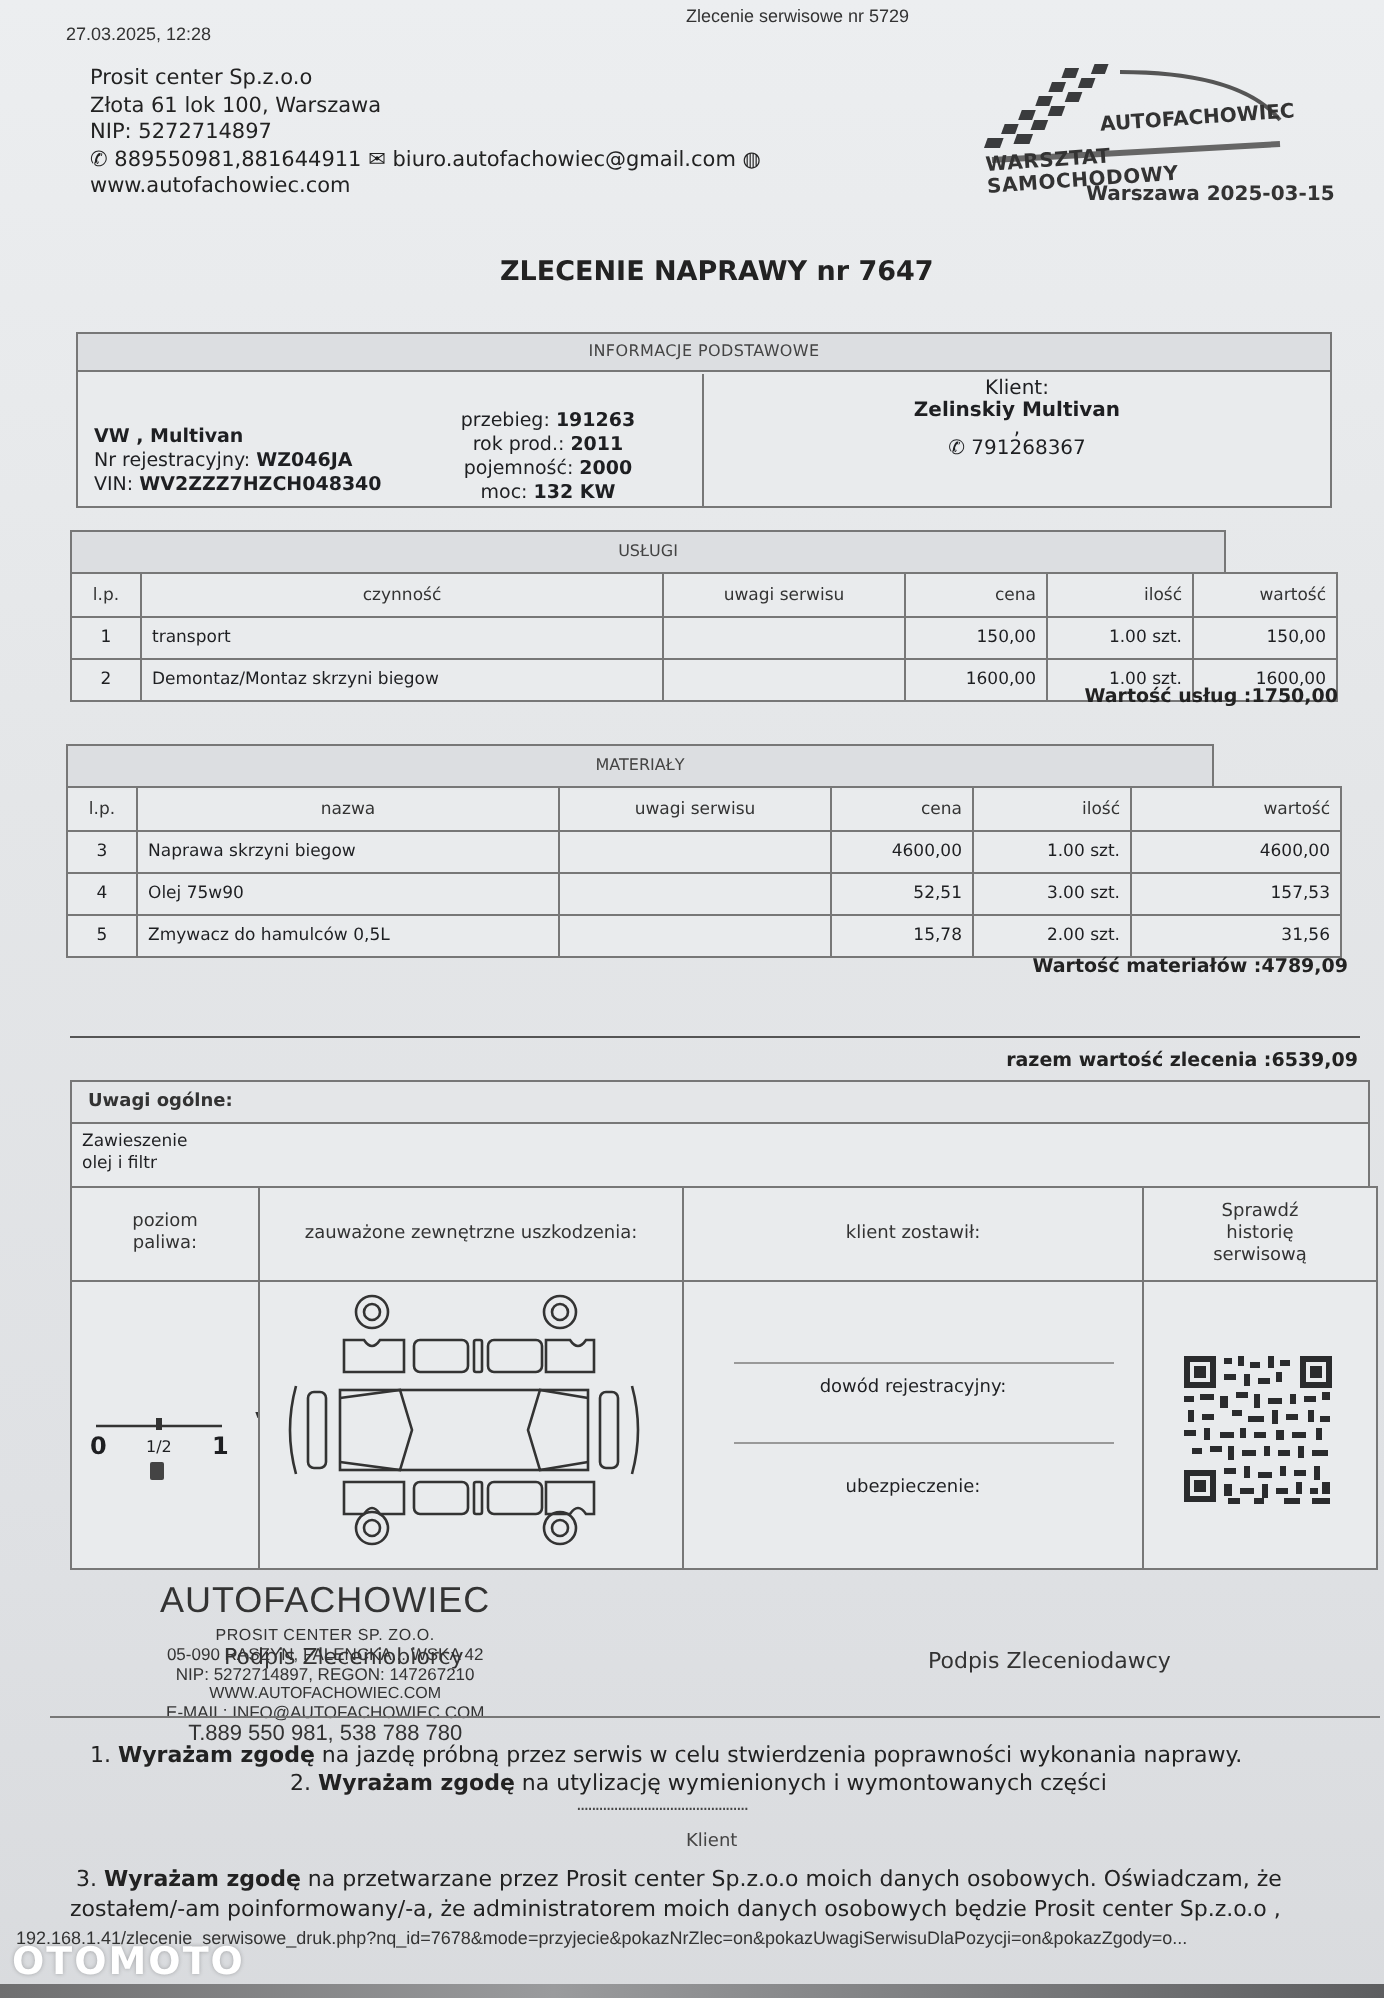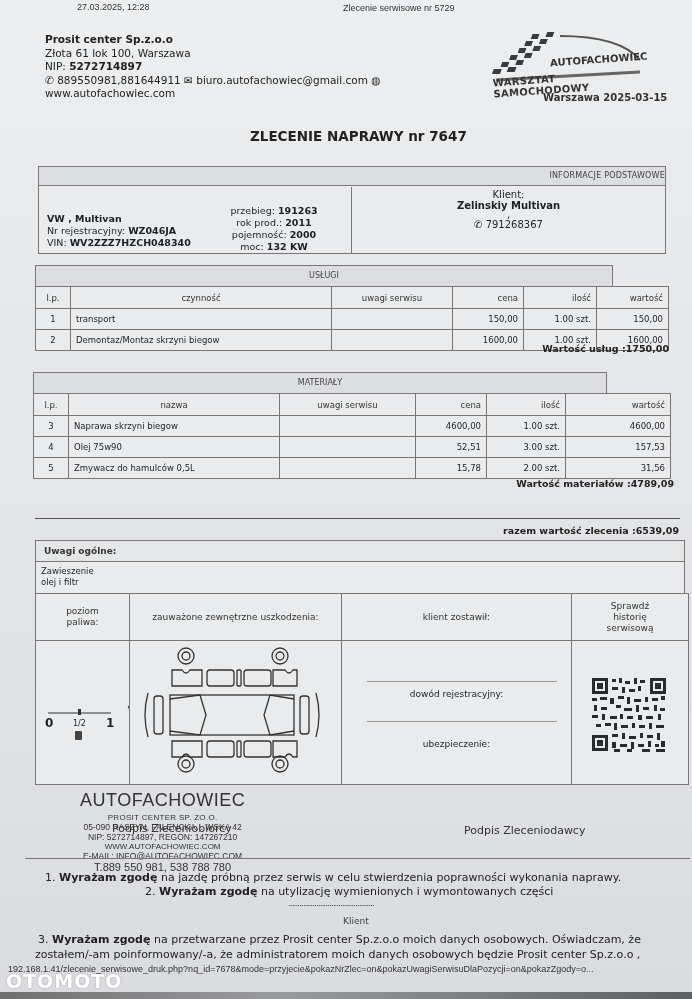--- a/index.html
+++ b/index.html
@@ -9,30 +9,30 @@
     font-family: "DejaVu Sans", sans-serif;
     color: #1e1f22;
   }
   .paper {
     position: absolute; left: 0; top: 0; width: 692px; height: 999px;
     background: linear-gradient(180deg, #eceef0 0%, #e4e6e8 40%, #dfe1e4 75%, #d9dbde 100%);
   }
   .abs { position: absolute; }
   .print-header { font-family: "Liberation Sans", sans-serif; font-size: 9px; color: #333; }
   .company { left: 45px; top: 33px; font-size: 10.5px; line-height: 13.5px; color: #222; }
-  .company b { font-weight: bold; }
+  .company b { font-weight: normal; }
   .logo { left: 490px; top: 30px; width: 160px; height: 70px; }
   .logo-text1 { position: absolute; left: 60px; top: 24px; font-size: 10px; font-weight: bold; color: #333; transform: rotate(-4deg); }
   .logo-text2 { position: absolute; left: 3px; top: 42px; font-size: 10px; font-weight: bold; color: #333; transform: rotate(-4deg); letter-spacing: 0.3px;}
   .date-city { left: 543px; top: 92px; font-size: 10px; font-weight: bold; color: #333; }
   .title { left: 250px; top: 128px; font-size: 13.5px; font-weight: bold; color: #222; }
 
   table { border-collapse: collapse; font-family: "DejaVu Sans", sans-serif; }
   .box { border: 1px solid #777; }
-  .sect-head { background: #dcdee1; text-align: right; font-size: 8px; color: #444; height: 18px; border-bottom: 1px solid #777; line-height: 18px; letter-spacing: 0.2px; }
+  .sect-head { background: #dcdee1; text-align: center; font-size: 8px; color: #444; height: 18px; border-bottom: 1px solid #777; line-height: 18px; letter-spacing: 0.2px; }
 
   .info { left: 38px; top: 166px; width: 626px; height: 86px; background: #e9ebed; }
   .info .col-left { position: absolute; left: 0; top: 20px; width: 312px; height: 66px; border-right: 1px solid #777; font-size: 9.5px; }
   .info .col-right { position: absolute; left: 313px; top: 20px; width: 313px; height: 66px; text-align: center; font-size: 10px; }
 
   .grid-table { position: absolute; font-size: 8.5px; background: #e9ebed; }
   .grid-table td, .grid-table th { border: 1px solid #777; padding: 0 5px; height: 20px; font-weight: normal; }
   .grid-table th { height: 21px; color: #333; }
   .num { text-align: right; }
   .ctr { text-align: center; }
@@ -55,21 +55,21 @@
   .url-foot { left: 8px; top: 964px; font-family: "Liberation Sans", sans-serif; font-size: 9px; color: #333; white-space: nowrap; }
   .watermark { left: 6px; top: 970px; font-family: "DejaVu Sans", sans-serif; font-weight: bold; font-size: 19px; color: #ffffff; letter-spacing: 1px; text-shadow: 0 0 2px rgba(0,0,0,0.25); }
   .bottom-edge { left: 0; top: 992px; width: 692px; height: 7px; background: linear-gradient(90deg, #6f6f70, #9a9b9d 40%, #5d5e60); }
   .hr { position: absolute; height: 1px; background: #555; }
 </style>
 </head>
 <body>
 
 <div class="paper">
 
-  <div class="abs print-header" style="left:33px; top:2px;margin-left:44px;">27.03.2025, 12:28</div>
+  <div class="abs print-header" style="left:33px; top:12px;">27.03.2025, 12:28</div>
   <div class="abs print-header" style="left:343px; top:3px;">Zlecenie serwisowe nr 5729</div>
 
   <div class="abs company">
     <div><b>Prosit center Sp.z.o.o</b></div>
     <div>Złota 61 lok 100, Warszawa</div>
     <div><span>NIP: </span><b>5272714897</b></div>
     <div>
       <span>✆</span>
       <span>889550981,881644911</span>
       <span>✉</span>

